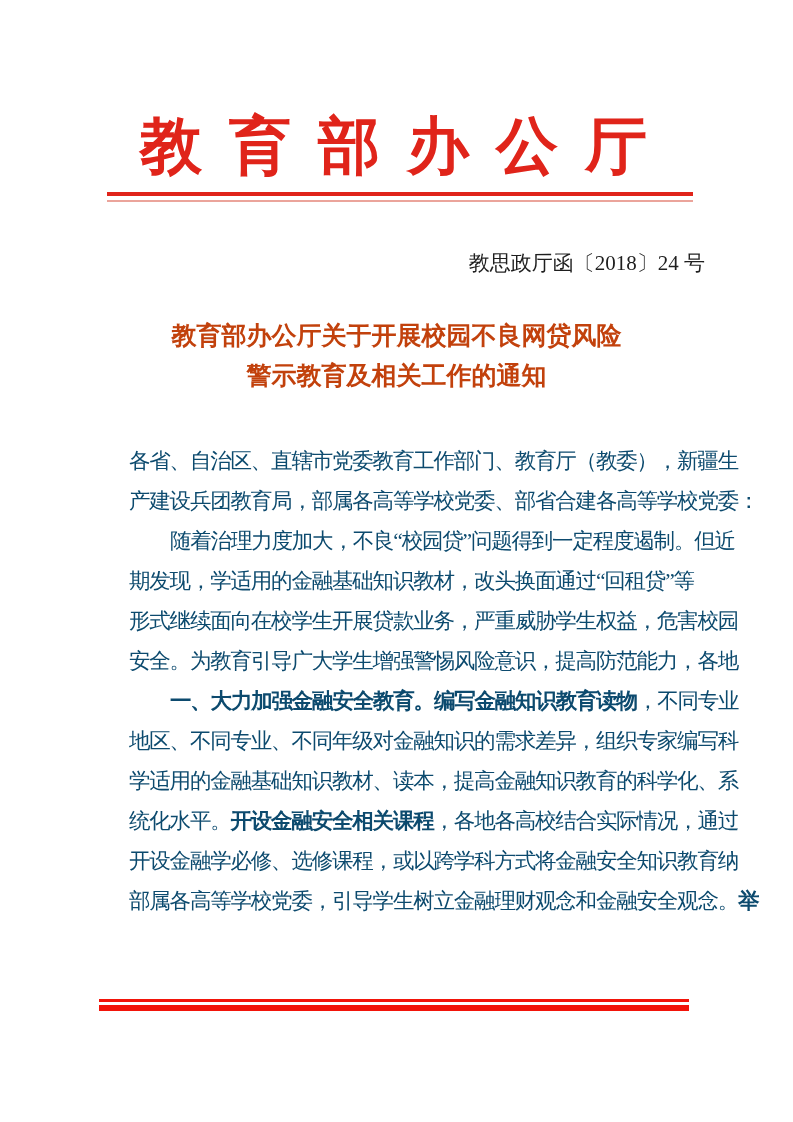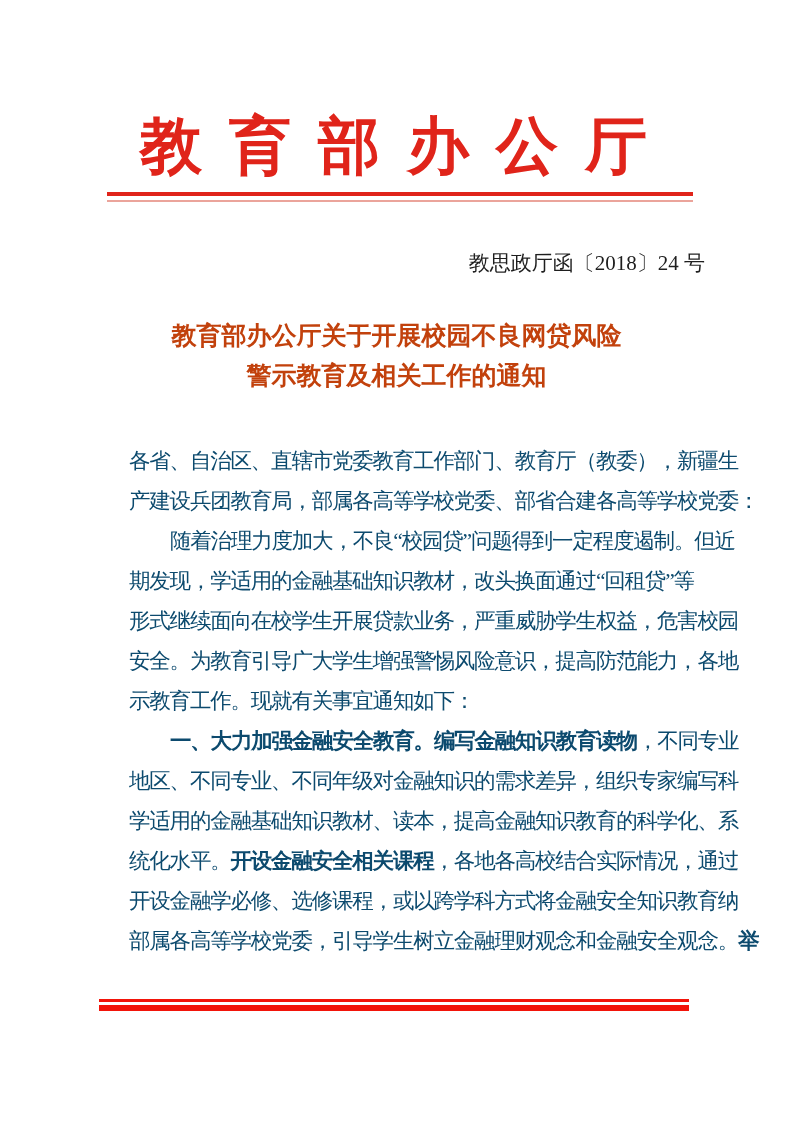--- a/index.html
+++ b/index.html
@@ -142,21 +142,20 @@
     <div>警示教育及相关工作的通知</div>
   </div>
 
   <div class="doc-body">
       <div class="body-line"><span>各省、自治区、直辖市党委教育工作部门、教育厅（教委），新疆生</span></div>
       <div class="body-line"><span>产建设兵团教育局，部属各高等学校党委、部省合建各高等学校党委：</span></div>
       <div class="body-line indent"><span>随着治理力度加大，不良“校园贷”问题得到一定程度遏制。但近</span></div>
       <div class="body-line"><span>期发现，学适用的金融基础知识教材，改头换面通过“回租贷”等</span></div>
       <div class="body-line"><span>形式继续面向在校学生开展贷款业务，严重威胁学生权益，危害校园</span></div>
       <div class="body-line"><span>安全。为教育引导广大学生增强警惕风险意识，提高防范能力，各地</span></div>
-      <div class="body-line"><span>示教育工作。现就有关事宜通知如下：</span></div>
       <div class="body-line indent"><span class="seg-hei">一、大力加强金融安全教育。</span><span class="seg-bold">编写金融知识教育读物</span><span>，不同专业</span></div>
       <div class="body-line"><span>地区、不同专业、不同年级对金融知识的需求差异，组织专家编写科</span></div>
       <div class="body-line"><span>学适用的金融基础知识教材、读本，提高金融知识教育的科学化、系</span></div>
       <div class="body-line"><span>统化水平。</span><span class="seg-bold">开设金融安全相关课程</span><span>，各地各高校结合实际情况，通过</span></div>
       <div class="body-line"><span>开设金融学必修、选修课程，或以跨学科方式将金融安全知识教育纳</span></div>
       <div class="body-line"><span>部属各高等学校党委，引导学生树立金融理财观念和金融安全观念。</span><span class="seg-bold">举</span></div>
     </div>
 
   <div class="footer-rule-thin"></div>
   <div class="footer-rule-thick"></div>

